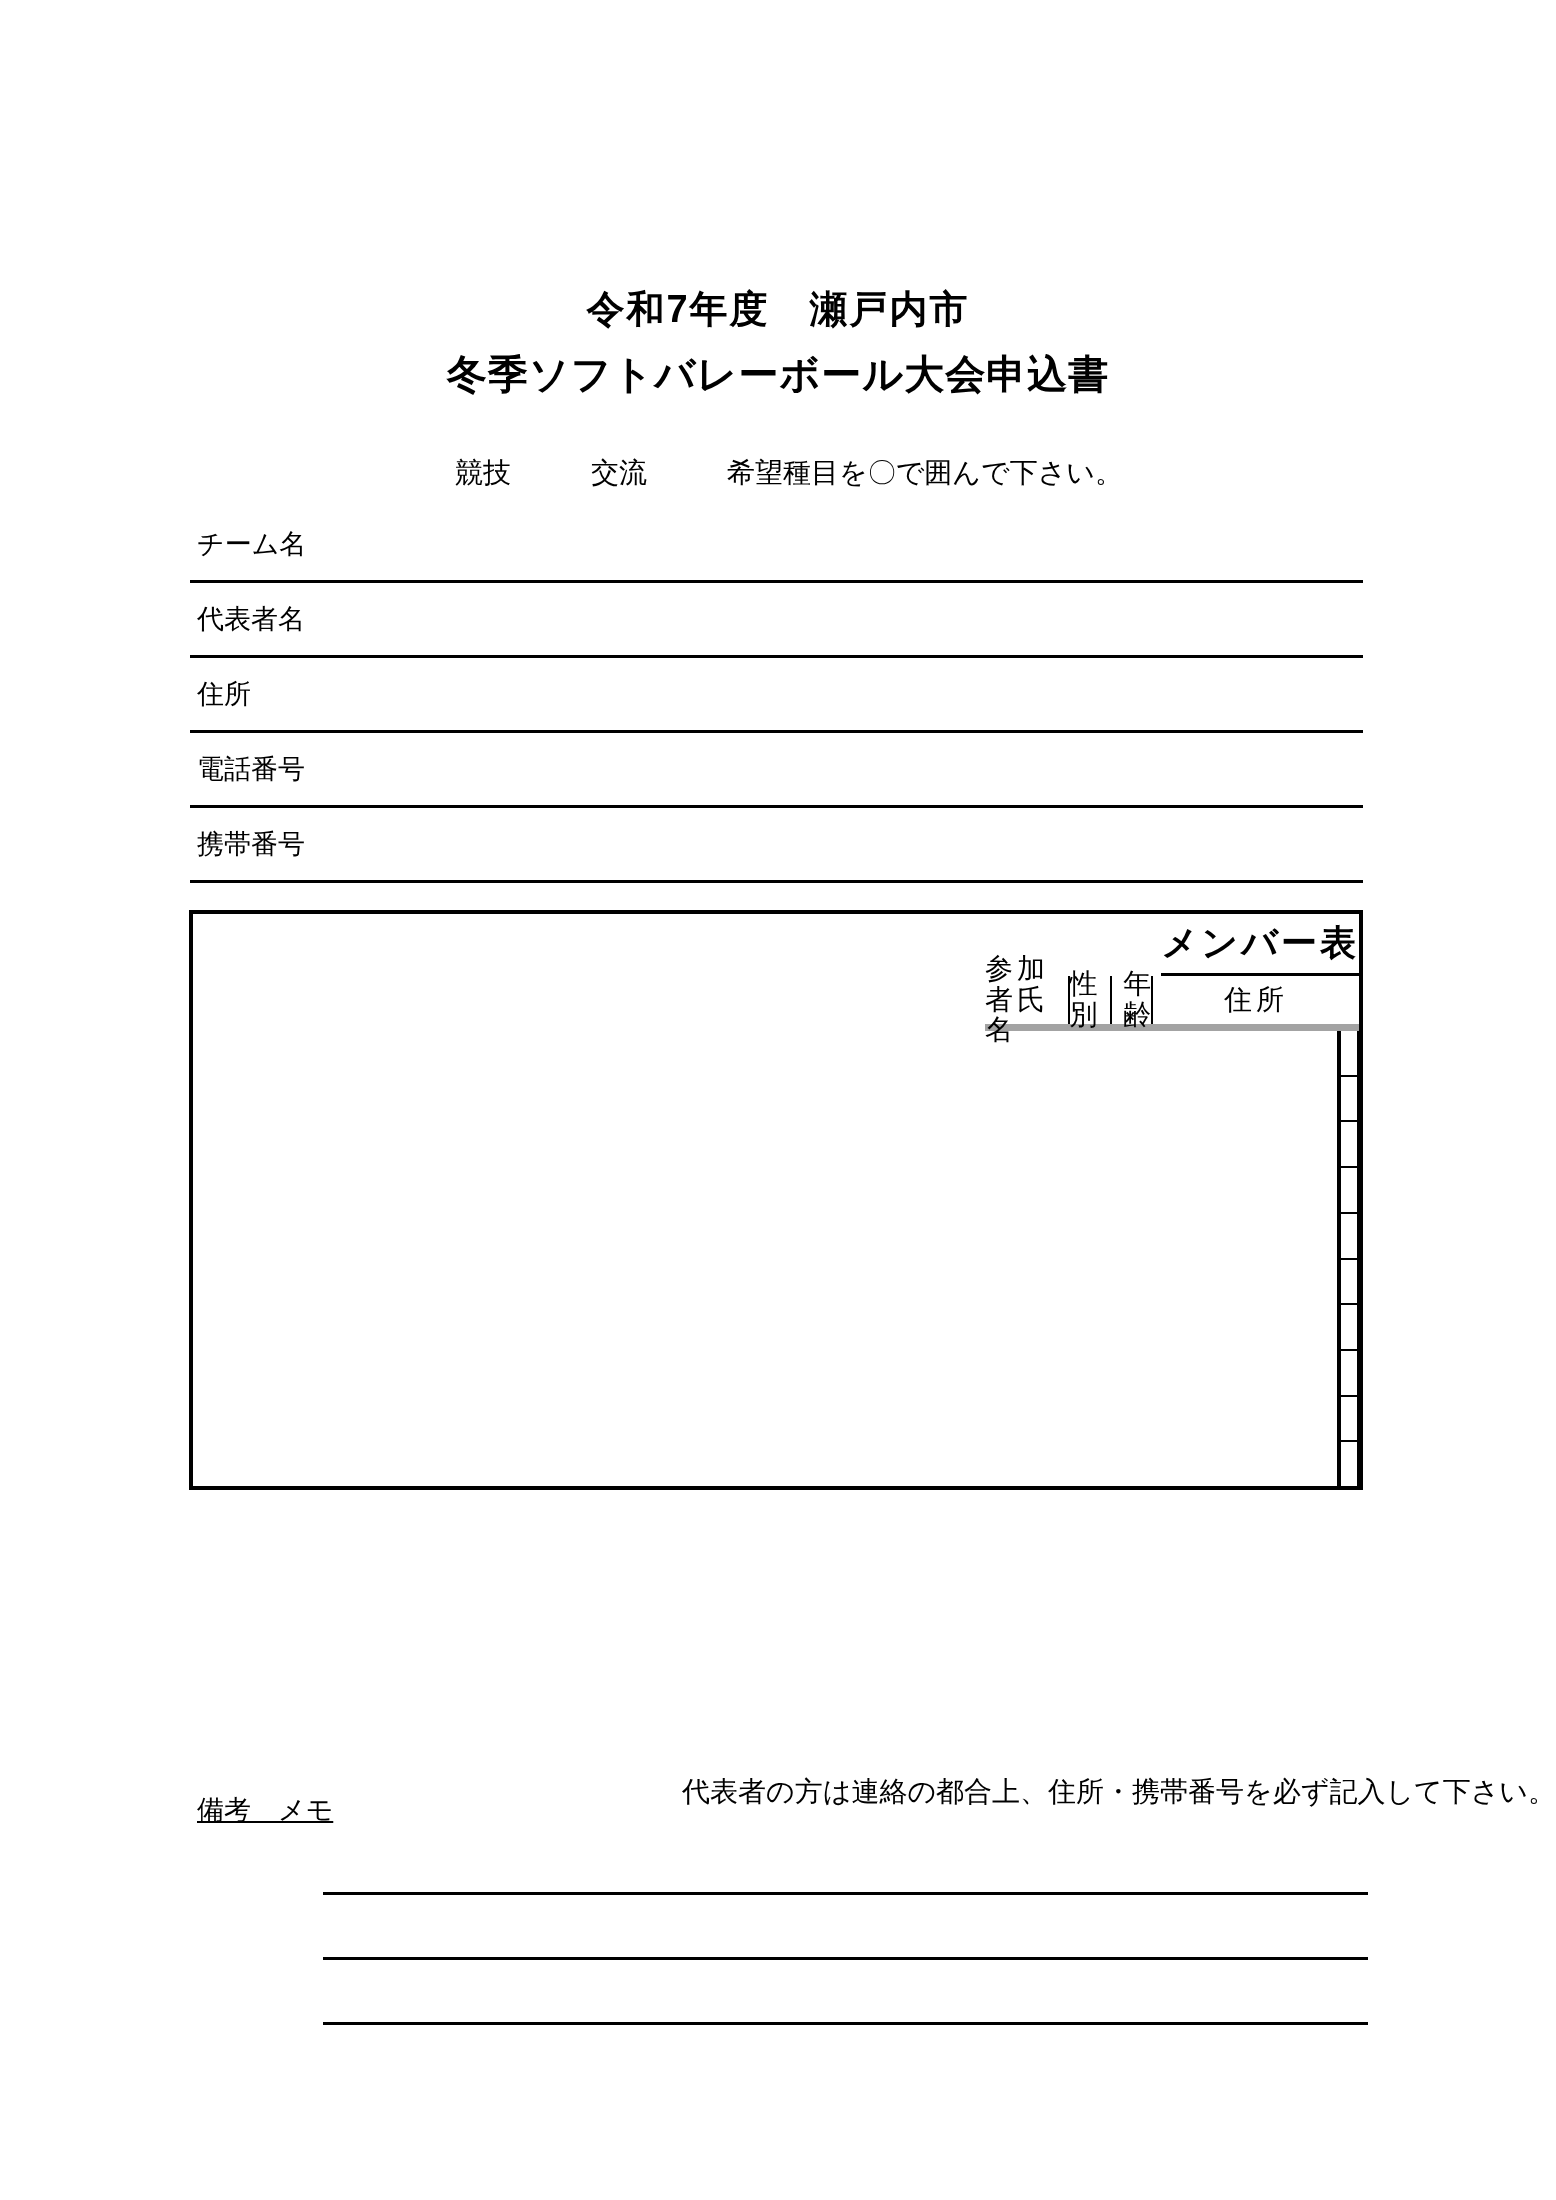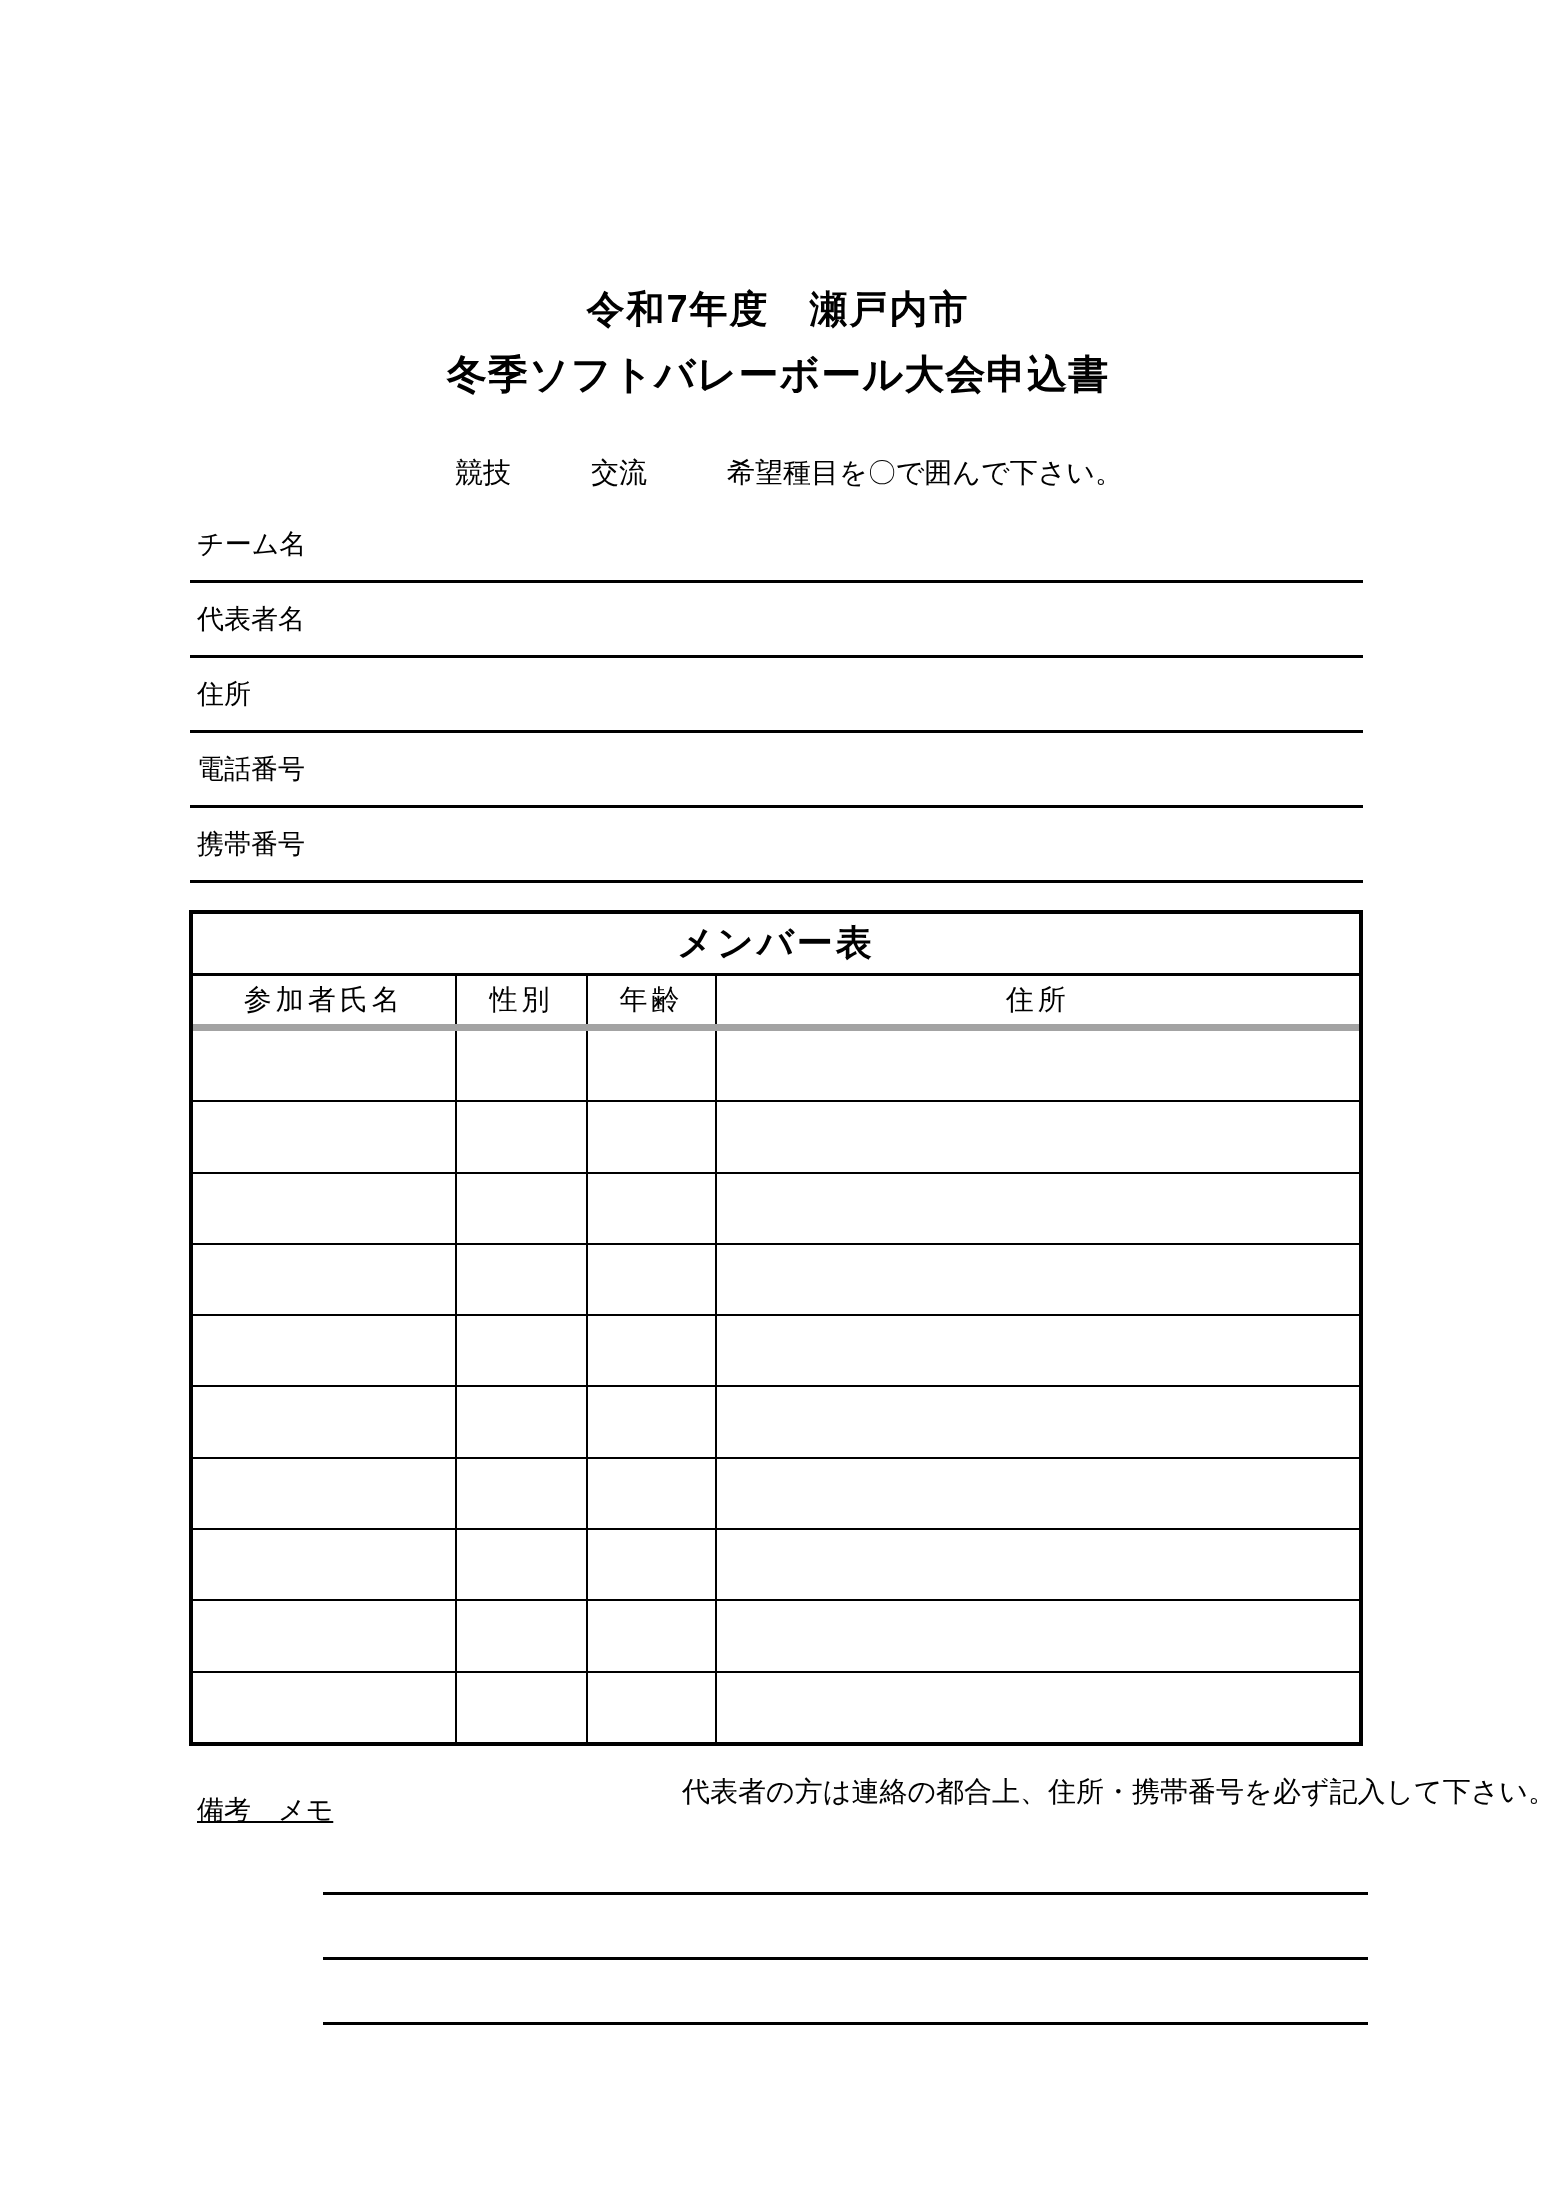--- a/index.html
+++ b/index.html
@@ -31,40 +31,40 @@
     border-bottom:3px solid #000;box-sizing:content-box;
   }
   .field-label{
     position:absolute;left:7px;top:0;font-size:27px;line-height:1.1;white-space:nowrap;
   }
   .field-value{
     position:absolute;left:170px;right:4px;top:0;bottom:2px;font-size:27px;
   }
   
   .mtable{
-    position:absolute;left:189px;top:910px;width:1174px;height:836px;
+    position:absolute;left:189px;top:910px;width:1174px;height:580px;
     border:4px solid #000;box-sizing:border-box;
-    display:flex;flex-direction:column;background:#fff;
+    display:flex;flex-direction:column;background:#fff;align-items:flex-end;
   }
   .t-title{
     height:62px;flex:0 0 62px;border-bottom:3px solid #000;box-sizing:border-box;
     display:flex;align-items:center;justify-content:center;
     font-size:36px;font-weight:bold;letter-spacing:3px;
   }
   .t-head{
     height:55px;flex:0 0 55px;border-bottom:7px solid #a3a3a3;box-sizing:border-box;
     display:flex;
   }
   .m-row{
     flex:1 1 auto;border-bottom:2px solid #000;box-sizing:border-box;display:flex;
   }
   .m-row:last-child{border-bottom:none;}
   .cell{box-sizing:border-box;border-right:2px solid #000;height:100%;}
   .cell:last-child{border-right:none;}
-  .c1{width:22.6%;} .c2{width:11.3%;} .c3{width:11.0%;} .c4{width:55.1%;}
+  .c1{width:22.6%;} .c2{width:11.3%;} .c3{width:11.0%;padding-left:16px;} .c4{width:55.1%;}
   .t-head .cell{
     display:flex;align-items:center;justify-content:center;
     font-size:28px;letter-spacing:4px;line-height:1.1;
   }
   
   .note{
     position:absolute;top:1776px;left:0;width:1556px;text-align:right;
     font-size:28px;line-height:1.15;
   }
   .remarks{

